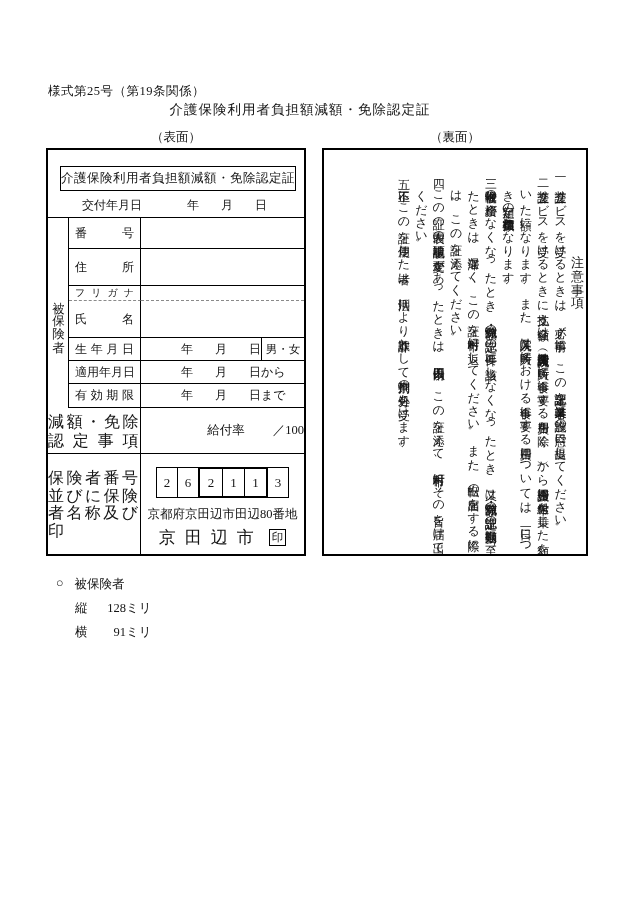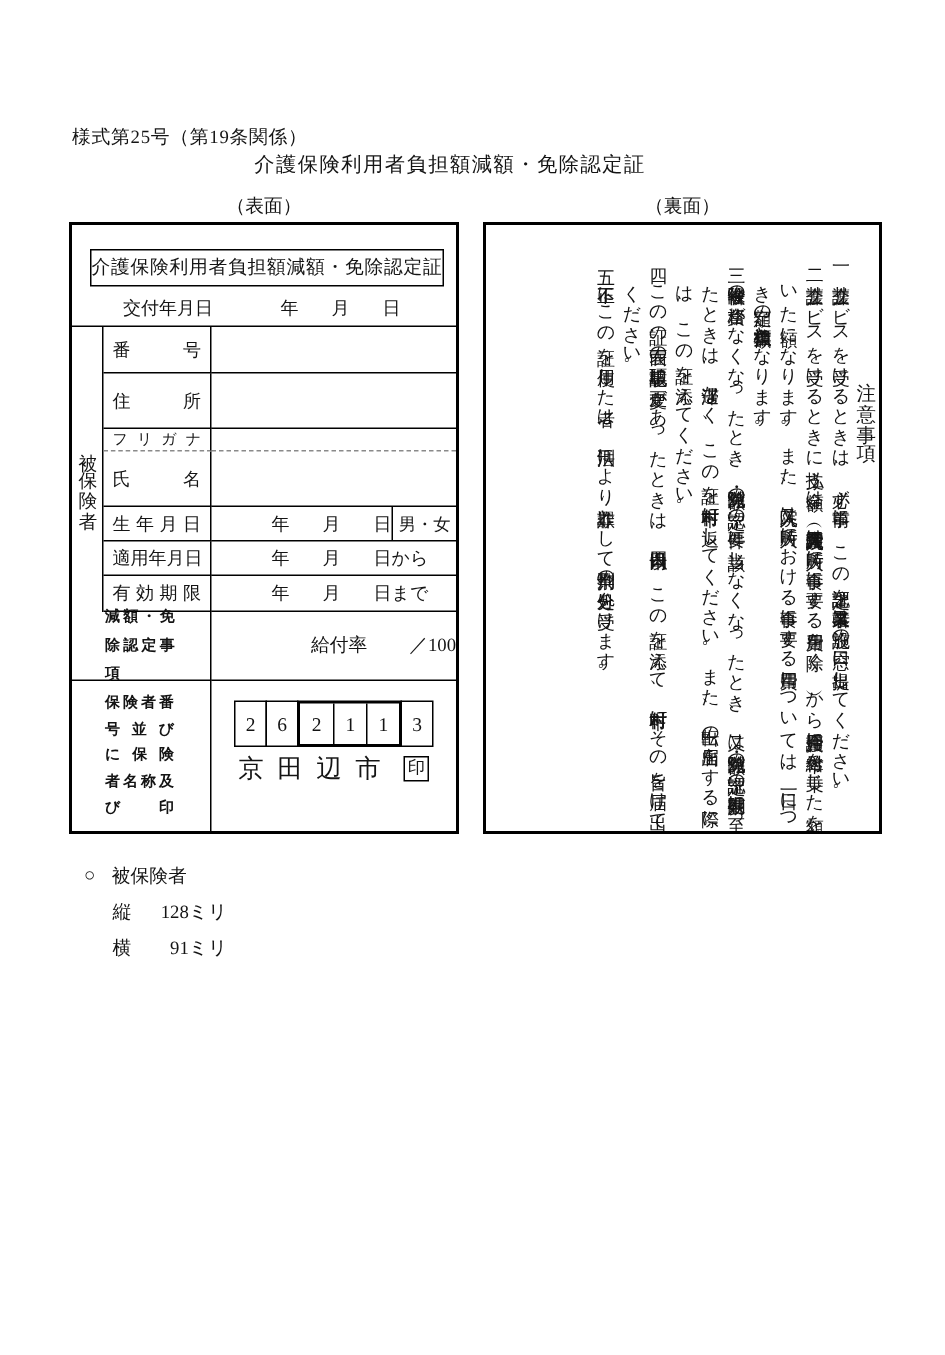--- a/index.html
+++ b/index.html
@@ -42,21 +42,21 @@
   .bb { border-bottom:1px solid #000; }
   .bd { border-bottom:1px dashed #8a8a8a; }
 
   .insured-cell { display:flex; }
   .insured-cell span { writing-mode:vertical-rl; margin:auto; padding-top:10px; font-size:12.5px; letter-spacing:13px; }
 
   .lbl { display:flex; align-items:center; padding:0 6px; font-size:12px; }
   .lbl .spread { display:flex; justify-content:space-between; width:100%; }
   .lbl.small { font-size:10px; }
 
-  .lbl2 { display:flex; align-items:center; padding:0 22px; font-size:10px;font-weight:bold; }
+  .lbl2 { display:flex; align-items:center; padding:0 0; font-size:16px; }
   .just { width:100%; text-align:justify; text-align-last:justify; text-justify:inter-character; }
   .just.r8 { line-height:19px; letter-spacing:1.5px; }
   .just.r9 { line-height:17.5px; letter-spacing:2px; }
 
   .ymd-split { display:flex; }
   .ymd-part { flex:1; border-right:1px solid #000; }
   .ymd-vals { display:flex; align-items:center; padding-left:40px; gap:22px; font-size:12px; white-space:nowrap; }
   .sex-cell { width:43px; display:flex; align-items:center; justify-content:center; font-size:11.5px; white-space:nowrap; }
 
   .rate-val { display:flex; align-items:center; padding-left:35px; gap:28px; font-size:12.5px;justify-content:flex-end; }
@@ -213,20 +213,21 @@
         <div class="numrow">
           <span class="nb">2</span>
           <span class="nb">6</span>
           <span class="nbg">
             <span class="nb">2</span>
             <span class="nb">1</span>
             <span class="nb">1</span>
           </span>
           <span class="nb">3</span>
         </div>
+        <div class="addr">京都府京田辺市田辺80番地</div>
         <div class="cityline">
           <span class="cityname">京田辺市</span>
           <span class="seal">印</span>
         </div>
       </div>
 
     </div>
   </div>
 
   <div class="panel back-panel">

